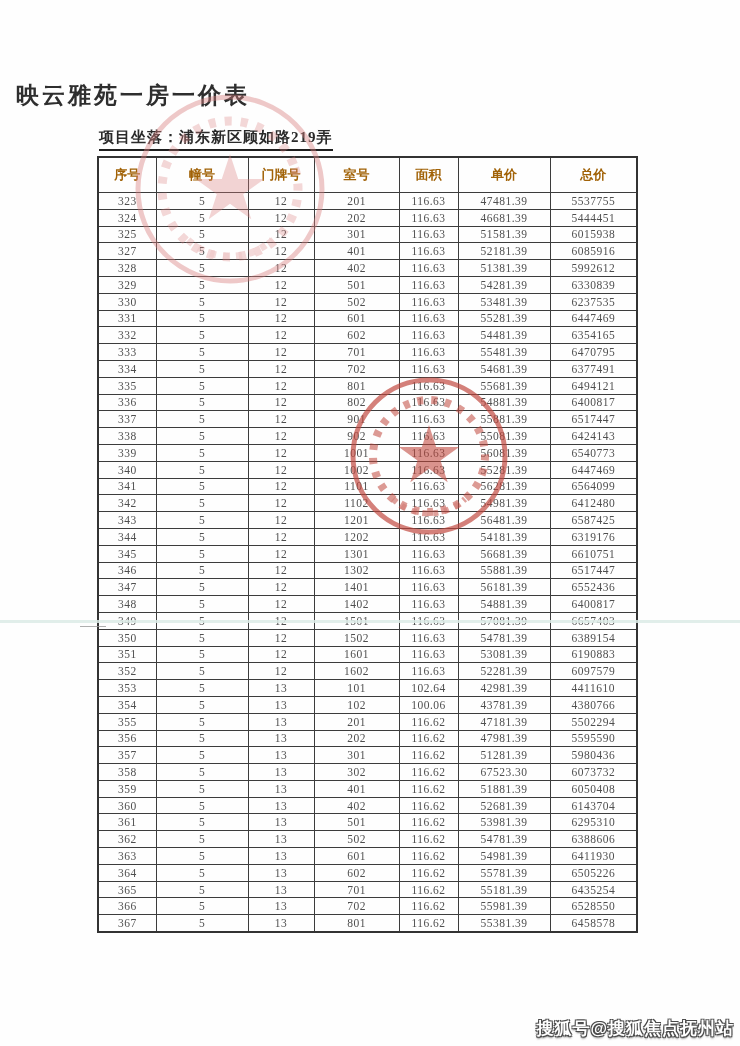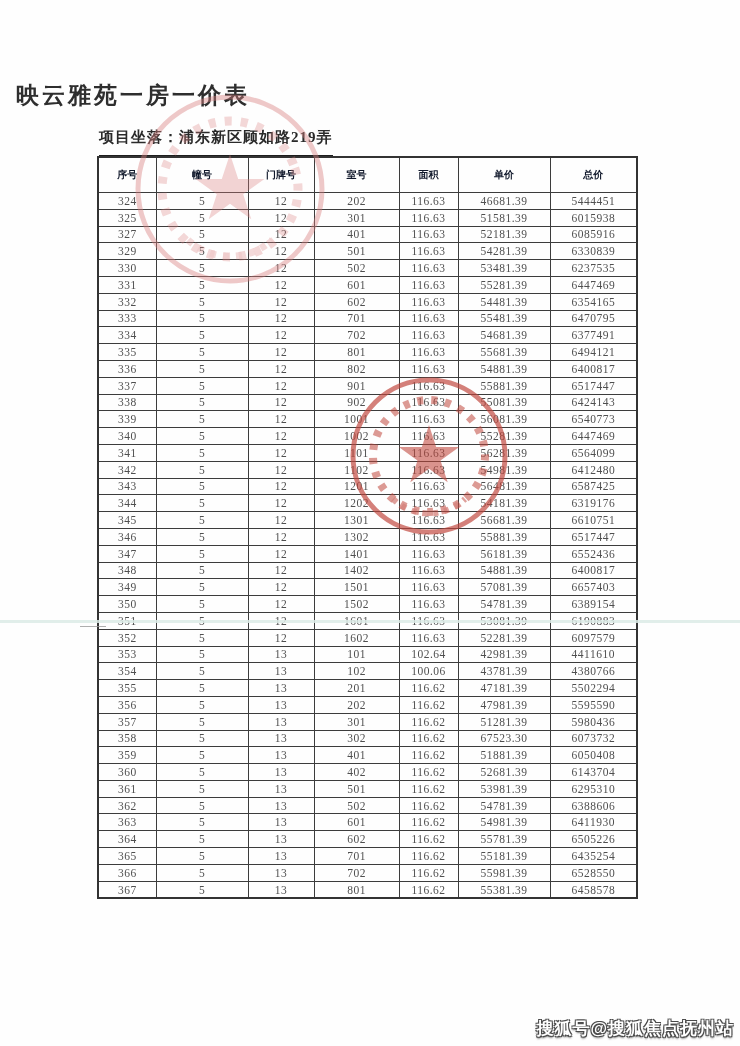--- a/index.html
+++ b/index.html
@@ -11,36 +11,36 @@
   .page{position:absolute;inset:0;}
   .doc-title{
     position:absolute;top:80px;left:0;width:740px;
     text-align:left;font-size:23px;font-weight:bold;color:#2e2e2e;
     letter-spacing:3px;
     margin-left:16px;
   }
   .location-line{
     position:absolute;top:128px;left:99px;
     font-size:15px;font-weight:bold;color:#2a2a2a;
-    border-bottom:2px solid #1e1e1e;padding-bottom:8px;letter-spacing:1px;
+    border-bottom:2px solid #1e1e1e;padding-bottom:2px;letter-spacing:1px;
   }
   table.price-table{
     position:absolute;left:97px;top:156px;width:540px;
     border-collapse:collapse;table-layout:fixed;
     background:transparent;
   }
   table.price-table th, table.price-table td{
     border:1px solid #3c3c3c;
     text-align:center;vertical-align:middle;
     overflow:hidden;white-space:nowrap;
     padding:0;
   }
   table.price-table{border:2px solid #333;}
   table.price-table th{
-    height:34px;font-size:10px;font-weight:bold;color:#0f172a;
+    height:34px;font-size:13px;font-weight:bold;color:#a16207;
   }
   table.price-table td{
     height:15.8px;font-size:11.5px;color:#4f4f4f;
     letter-spacing:0.5px;
   }
   .scan-line{
     position:absolute;left:0;top:620px;width:740px;height:3px;
     opacity:0.85;
   }
   .scan-tick{
@@ -87,20 +87,29 @@
           <th>幢号</th>
           <th>门牌号</th>
           <th>室号</th>
           <th>面积</th>
           <th>单价</th>
           <th>总价</th>
         </tr>
     </thead>
     <tbody>
         <tr>
+          <td>323</td>
+          <td>5</td>
+          <td>12</td>
+          <td>201</td>
+          <td>116.63</td>
+          <td>47481.39</td>
+          <td>5537755</td>
+        </tr>
+        <tr>
           <td>324</td>
           <td>5</td>
           <td>12</td>
           <td>202</td>
           <td>116.63</td>
           <td>46681.39</td>
           <td>5444451</td>
         </tr>
         <tr>
           <td>325</td>
@@ -112,20 +121,29 @@
           <td>6015938</td>
         </tr>
         <tr>
           <td>327</td>
           <td>5</td>
           <td>12</td>
           <td>401</td>
           <td>116.63</td>
           <td>52181.39</td>
           <td>6085916</td>
+        </tr>
+        <tr>
+          <td>328</td>
+          <td>5</td>
+          <td>12</td>
+          <td>402</td>
+          <td>116.63</td>
+          <td>51381.39</td>
+          <td>5992612</td>
         </tr>
         <tr>
           <td>329</td>
           <td>5</td>
           <td>12</td>
           <td>501</td>
           <td>116.63</td>
           <td>54281.39</td>
           <td>6330839</td>
         </tr>

